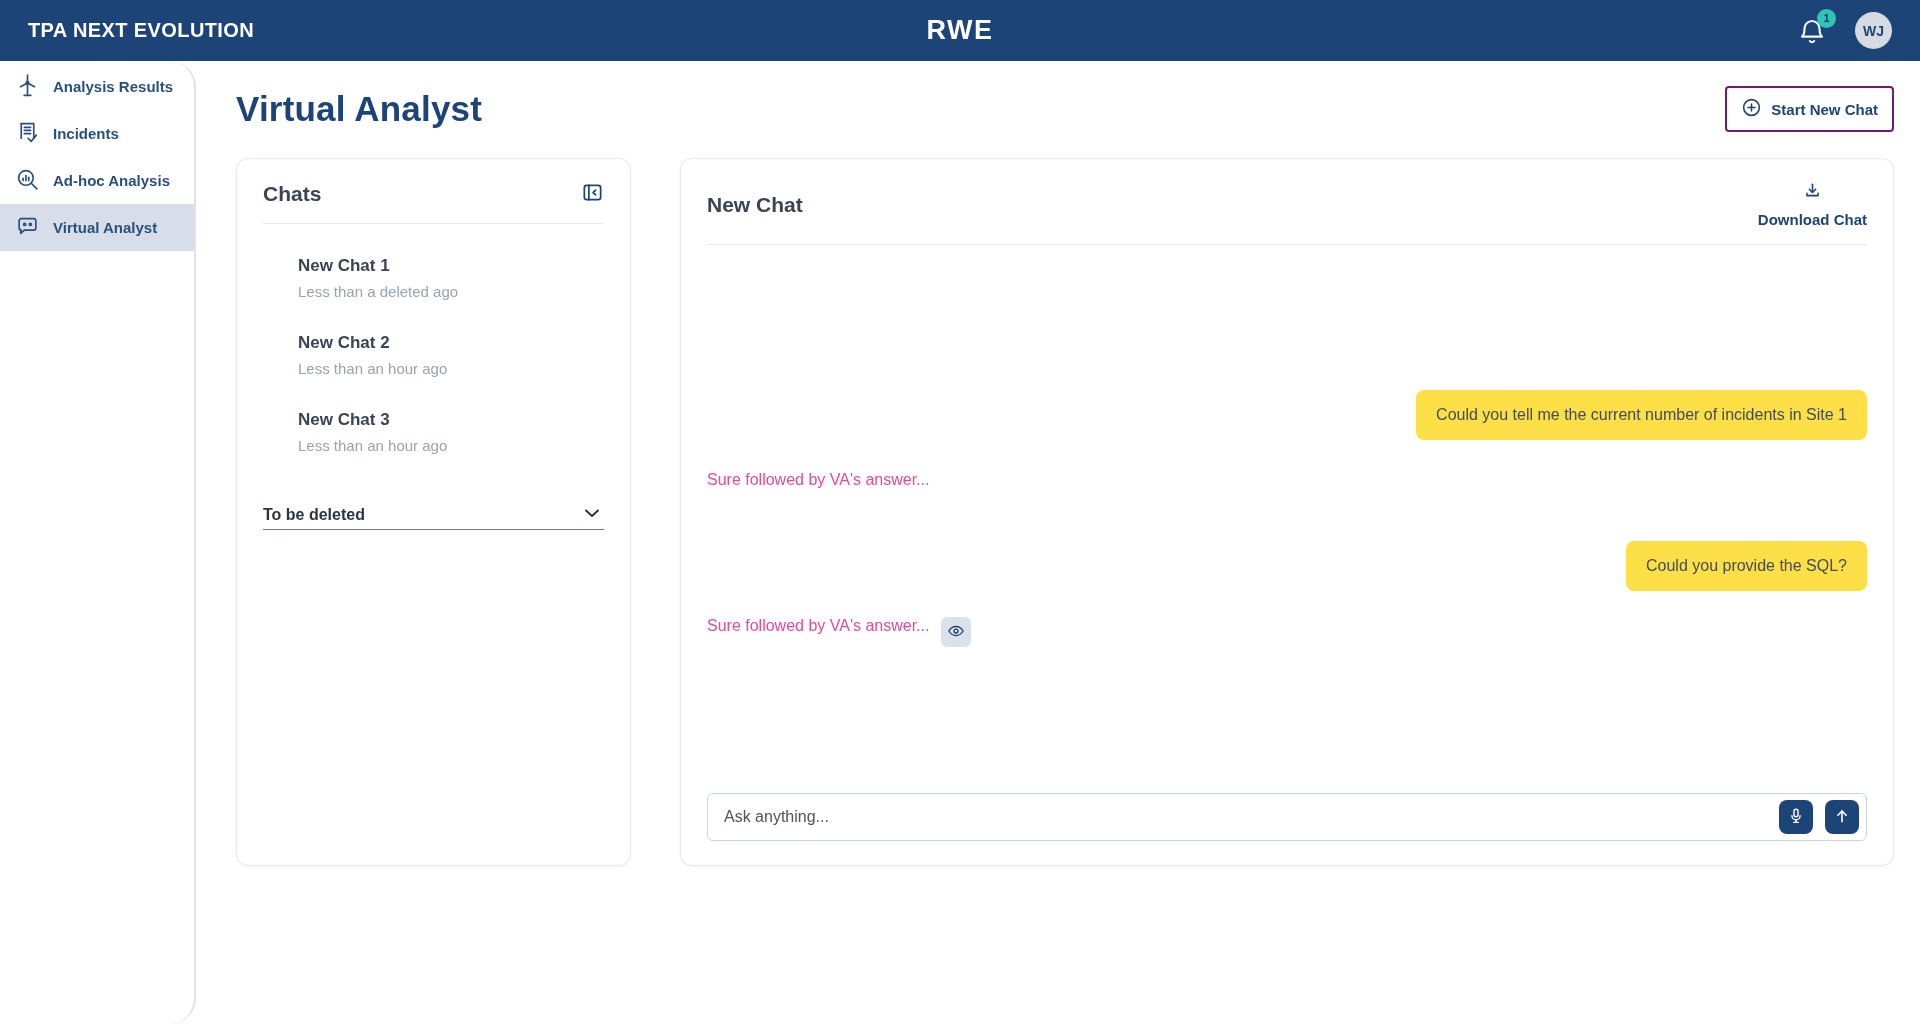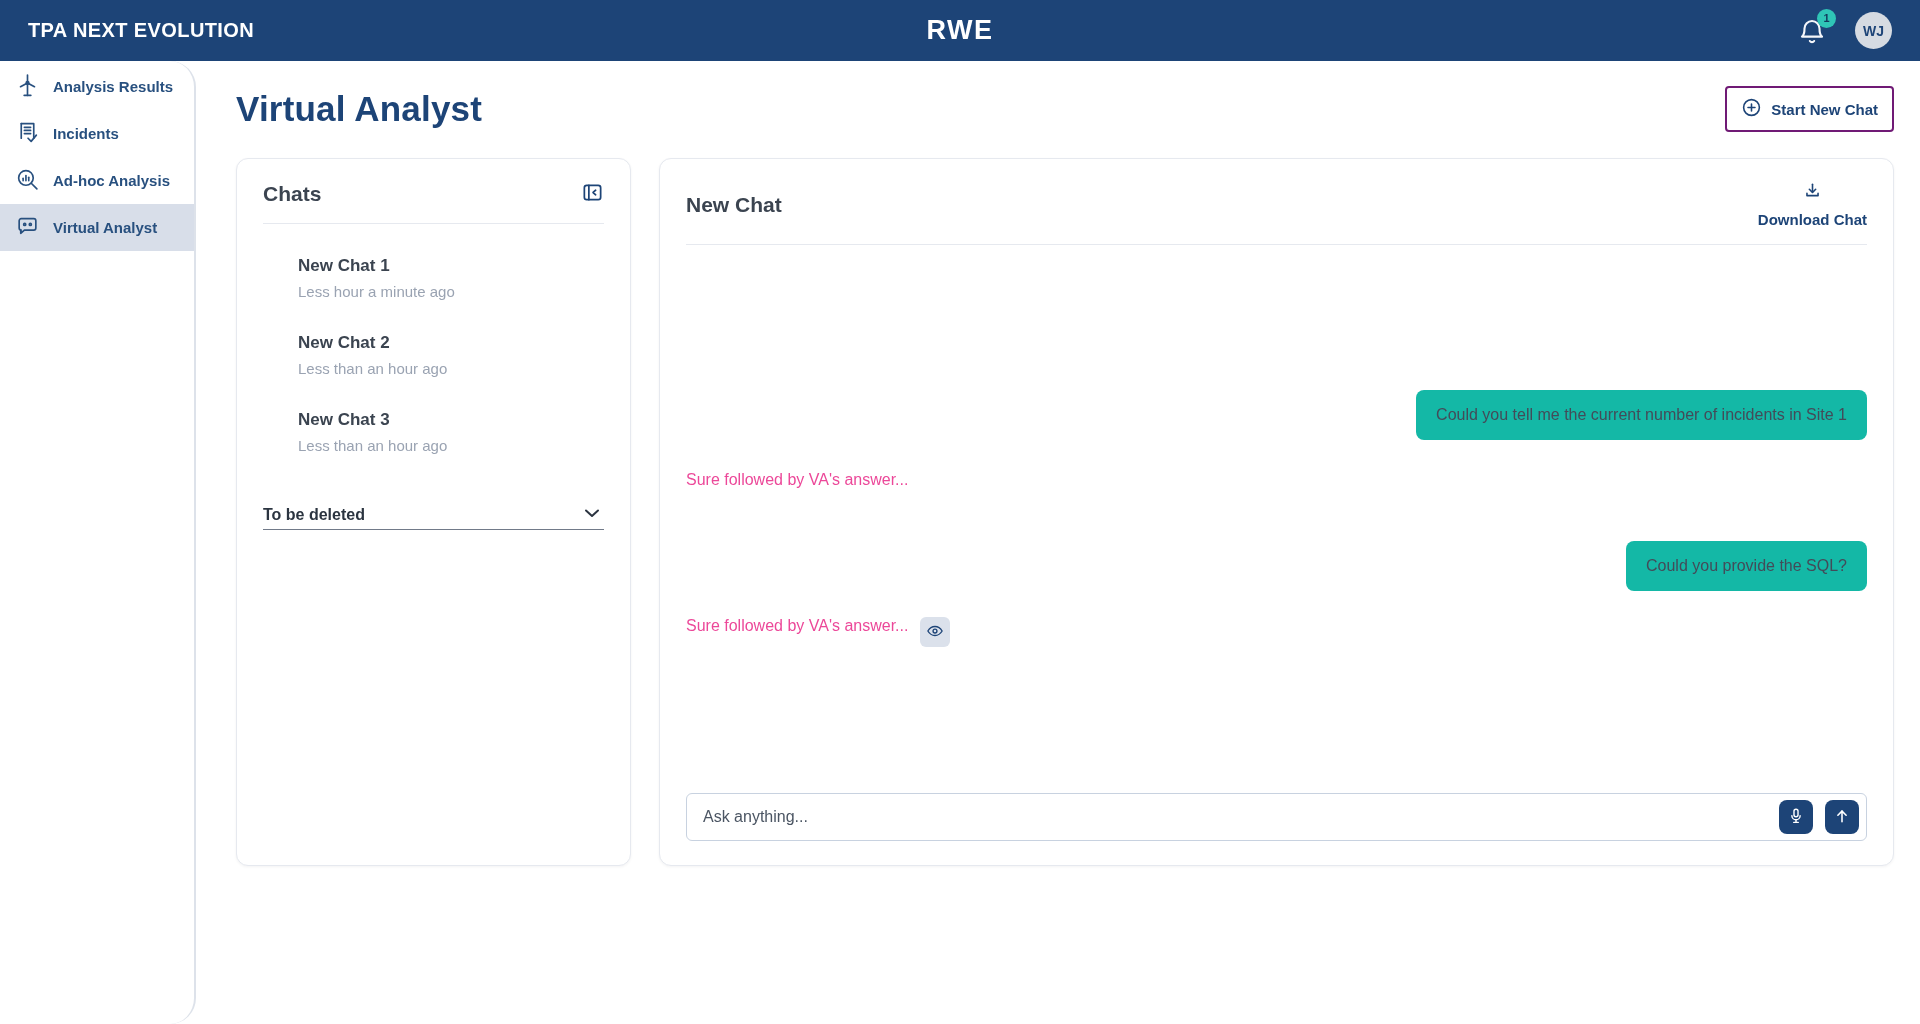--- a/index.html
+++ b/index.html
@@ -54,26 +54,26 @@
   .chat-list { margin-top:32px; padding-left:5px;margin-left:30px; }
   .chat-item { margin-bottom:33px; cursor:pointer; }
   .chat-item-title { color:#3b4450; font-size:17px; font-weight:600; }
   .chat-item-time { color:#9aa3b2; font-size:15px; margin-top:7px; }
   .tbd-row { display:flex; align-items:center; justify-content:space-between;
              border-bottom:1px solid #717a89; margin-top:14px;
              cursor:pointer; }
   .tbd-label { color:#2b3440; font-size:16px; font-weight:600; }
 
   
-  .chat-card { flex:1; }
+  .chat-card { flex:1;margin-left:21px; }
   .link { display:flex; align-items:center; gap:8px; color:#1d4477; font-size:15px;
           font-weight:700; background:none; border:none; cursor:pointer;
           font-family:inherit;flex-direction:column; }
   .messages { flex:1; display:flex; flex-direction:column; }
-  .bubble-user { align-self:flex-end; background:#14b8a6; border-radius:8px;
+  .bubble-user { align-self:flex-end; background:#fde047; border-radius:8px;
                  padding:16px 20px; color:#434b59; font-size:16px; max-width:70%; }
   .msg-va { align-self:flex-start; color:#ec4899; font-size:16px; }
   .va-row { align-self:flex-start; display:flex; align-items:center; gap:12px; }
   .eye-btn { width:30px; height:30px; background:#dbe1eb; border:none; border-radius:6px;
              display:flex; align-items:center; justify-content:center; cursor:pointer; }
   .m1 { margin-top:145px; }
   .m2 { margin-top:31px; }
   .m3 { margin-top:52px; }
   .m4 { margin-top:26px; }
 
@@ -188,21 +188,21 @@
                 <polyline points="15.3,9.6 12.6,12 15.3,14.4"></polyline>
               </svg>
             </span>
           </button>
         </div>
         <div class="card-divider"></div>
 
         <div class="chat-list">
           <div class="chat-item">
             <div class="chat-item-title">New Chat 1</div>
-            <div class="chat-item-time">Less hour a minute ago</div>
+            <div class="chat-item-time">Less than a deleted ago</div>
           </div>
           <div class="chat-item">
             <div class="chat-item-title">New Chat 2</div>
             <div class="chat-item-time">Less than an hour ago</div>
           </div>
           <div class="chat-item">
             <div class="chat-item-title">New Chat 3</div>
             <div class="chat-item-time">Less than an hour ago</div>
           </div>
         </div>

